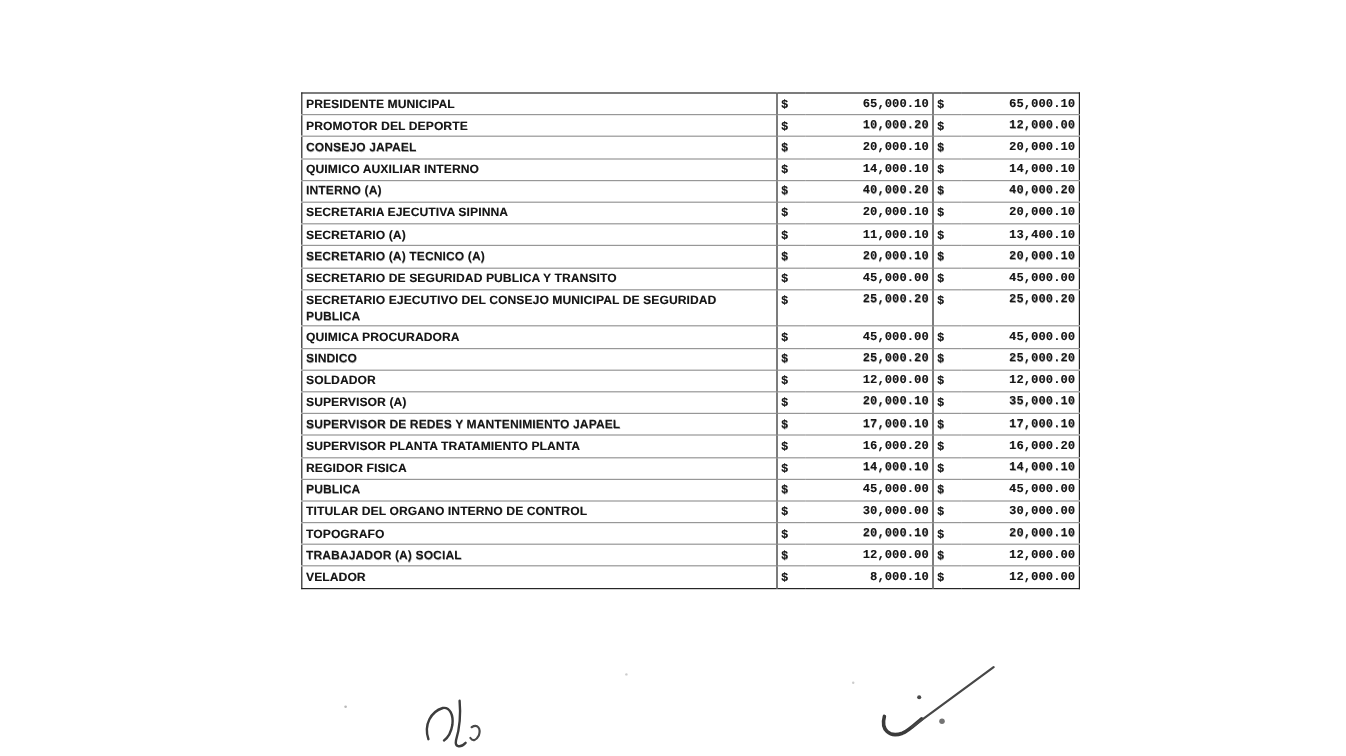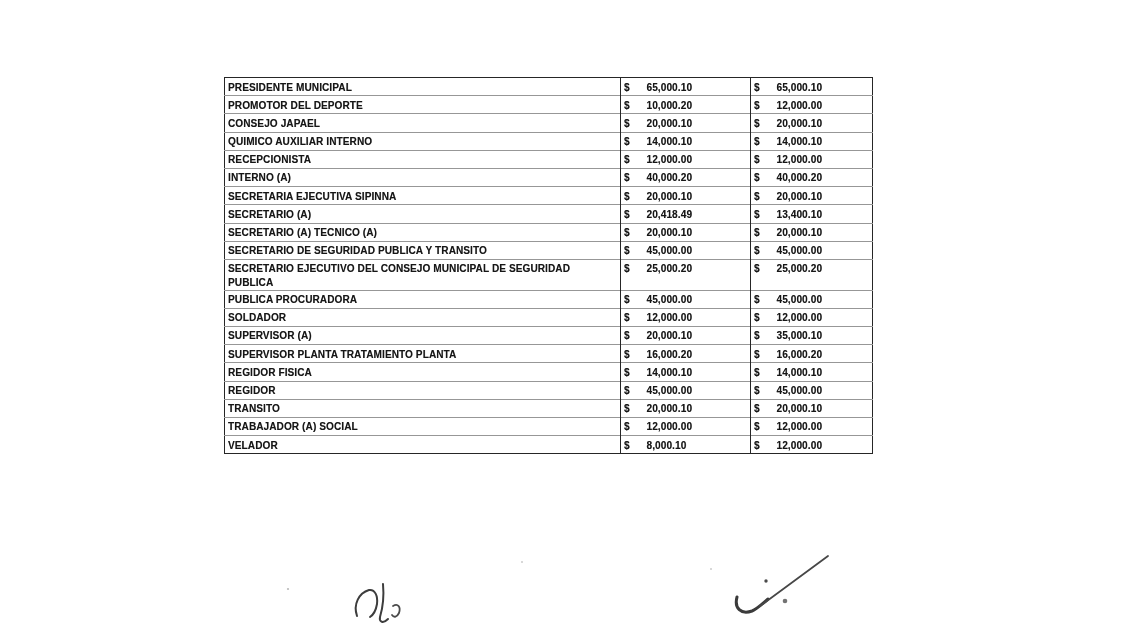--- a/index.html
+++ b/index.html
@@ -9,21 +9,21 @@
     font-family: "Liberation Sans", sans-serif;
     overflow: hidden;
   }
   .page {
     position: relative;
     width: 1122px; height: 630px;
     background: #ffffff;
   }
   table.salary-table {
     position: absolute;
-    left: 224px; top: 77px;
+    left: 251px; top: 77px;
     width: 648px;
     border-collapse: collapse;
     table-layout: fixed;
     border: 1.6px solid #262626;
     filter: blur(0.22px);
   }
   table.salary-table td {
     vertical-align: top;
     font-size: 10px;
     font-weight: 700;
@@ -33,21 +33,21 @@
     height: 18.2px;
     padding: 2.5px 3px 0 3px;
     text-shadow: 0.25px 0.25px 0.35px rgba(30,30,30,0.45);
     white-space: normal;
     overflow: hidden;
   }
   table.salary-table tr td { border-top: 1px solid #979797; }
   table.salary-table tr:first-child td { border-top: none; }
   td.pos { text-align: left; padding-left: 4px; }
   td.cur { border-left: 1.5px solid #262626; text-align: left; padding-left: 6px; }
-  td.amt { text-align: left; padding-right: 6px; }
+  td.amt { text-align: right; padding-right: 6px; font-family: Liberation Mono, monospace; }
   .ink-layer {
     position: absolute;
     left: 0; top: 0;
     width: 1122px; height: 630px;
     pointer-events: none;
     filter: blur(0.3px);
   }
 </style>
 </head>
 <body>
@@ -85,44 +85,37 @@
           <td class="amt">20,000.10</td>
         </tr>
       <tr>
           <td class="pos">QUIMICO AUXILIAR INTERNO</td>
           <td class="cur">$</td>
           <td class="amt">14,000.10</td>
           <td class="cur">$</td>
           <td class="amt">14,000.10</td>
         </tr>
       <tr>
-          <td class="pos">RECEPCIONISTA</td>
-          <td class="cur">$</td>
-          <td class="amt">12,000.00</td>
-          <td class="cur">$</td>
-          <td class="amt">12,000.00</td>
-        </tr>
-      <tr>
           <td class="pos">INTERNO (A)</td>
           <td class="cur">$</td>
           <td class="amt">40,000.20</td>
           <td class="cur">$</td>
           <td class="amt">40,000.20</td>
         </tr>
       <tr>
           <td class="pos">SECRETARIA EJECUTIVA SIPINNA</td>
           <td class="cur">$</td>
           <td class="amt">20,000.10</td>
           <td class="cur">$</td>
           <td class="amt">20,000.10</td>
         </tr>
       <tr>
           <td class="pos">SECRETARIO (A)</td>
           <td class="cur">$</td>
-          <td class="amt">20,418.49</td>
+          <td class="amt">11,000.10</td>
           <td class="cur">$</td>
           <td class="amt">13,400.10</td>
         </tr>
       <tr>
           <td class="pos">SECRETARIO (A) TECNICO (A)</td>
           <td class="cur">$</td>
           <td class="amt">20,000.10</td>
           <td class="cur">$</td>
           <td class="amt">20,000.10</td>
         </tr>
@@ -134,63 +127,84 @@
           <td class="amt">45,000.00</td>
         </tr>
       <tr>
           <td class="pos">SECRETARIO EJECUTIVO DEL CONSEJO MUNICIPAL DE SEGURIDAD PUBLICA</td>
           <td class="cur">$</td>
           <td class="amt">25,000.20</td>
           <td class="cur">$</td>
           <td class="amt">25,000.20</td>
         </tr>
       <tr>
-          <td class="pos">PUBLICA PROCURADORA</td>
-          <td class="cur">$</td>
-          <td class="amt">45,000.00</td>
-          <td class="cur">$</td>
-          <td class="amt">45,000.00</td>
+          <td class="pos">QUIMICA PROCURADORA</td>
+          <td class="cur">$</td>
+          <td class="amt">45,000.00</td>
+          <td class="cur">$</td>
+          <td class="amt">45,000.00</td>
+        </tr>
+      <tr>
+          <td class="pos">SINDICO</td>
+          <td class="cur">$</td>
+          <td class="amt">25,000.20</td>
+          <td class="cur">$</td>
+          <td class="amt">25,000.20</td>
         </tr>
       <tr>
           <td class="pos">SOLDADOR</td>
           <td class="cur">$</td>
           <td class="amt">12,000.00</td>
           <td class="cur">$</td>
           <td class="amt">12,000.00</td>
         </tr>
       <tr>
           <td class="pos">SUPERVISOR (A)</td>
           <td class="cur">$</td>
           <td class="amt">20,000.10</td>
           <td class="cur">$</td>
           <td class="amt">35,000.10</td>
         </tr>
       <tr>
+          <td class="pos">SUPERVISOR DE REDES Y MANTENIMIENTO JAPAEL</td>
+          <td class="cur">$</td>
+          <td class="amt">17,000.10</td>
+          <td class="cur">$</td>
+          <td class="amt">17,000.10</td>
+        </tr>
+      <tr>
           <td class="pos">SUPERVISOR PLANTA TRATAMIENTO PLANTA</td>
           <td class="cur">$</td>
           <td class="amt">16,000.20</td>
           <td class="cur">$</td>
           <td class="amt">16,000.20</td>
         </tr>
       <tr>
           <td class="pos">REGIDOR FISICA</td>
           <td class="cur">$</td>
           <td class="amt">14,000.10</td>
           <td class="cur">$</td>
           <td class="amt">14,000.10</td>
         </tr>
       <tr>
-          <td class="pos">REGIDOR</td>
-          <td class="cur">$</td>
-          <td class="amt">45,000.00</td>
-          <td class="cur">$</td>
-          <td class="amt">45,000.00</td>
-        </tr>
-      <tr>
-          <td class="pos">TRANSITO</td>
+          <td class="pos">PUBLICA</td>
+          <td class="cur">$</td>
+          <td class="amt">45,000.00</td>
+          <td class="cur">$</td>
+          <td class="amt">45,000.00</td>
+        </tr>
+      <tr>
+          <td class="pos">TITULAR DEL ORGANO INTERNO DE CONTROL</td>
+          <td class="cur">$</td>
+          <td class="amt">30,000.00</td>
+          <td class="cur">$</td>
+          <td class="amt">30,000.00</td>
+        </tr>
+      <tr>
+          <td class="pos">TOPOGRAFO</td>
           <td class="cur">$</td>
           <td class="amt">20,000.10</td>
           <td class="cur">$</td>
           <td class="amt">20,000.10</td>
         </tr>
       <tr>
           <td class="pos">TRABAJADOR (A) SOCIAL</td>
           <td class="cur">$</td>
           <td class="amt">12,000.00</td>
           <td class="cur">$</td>

